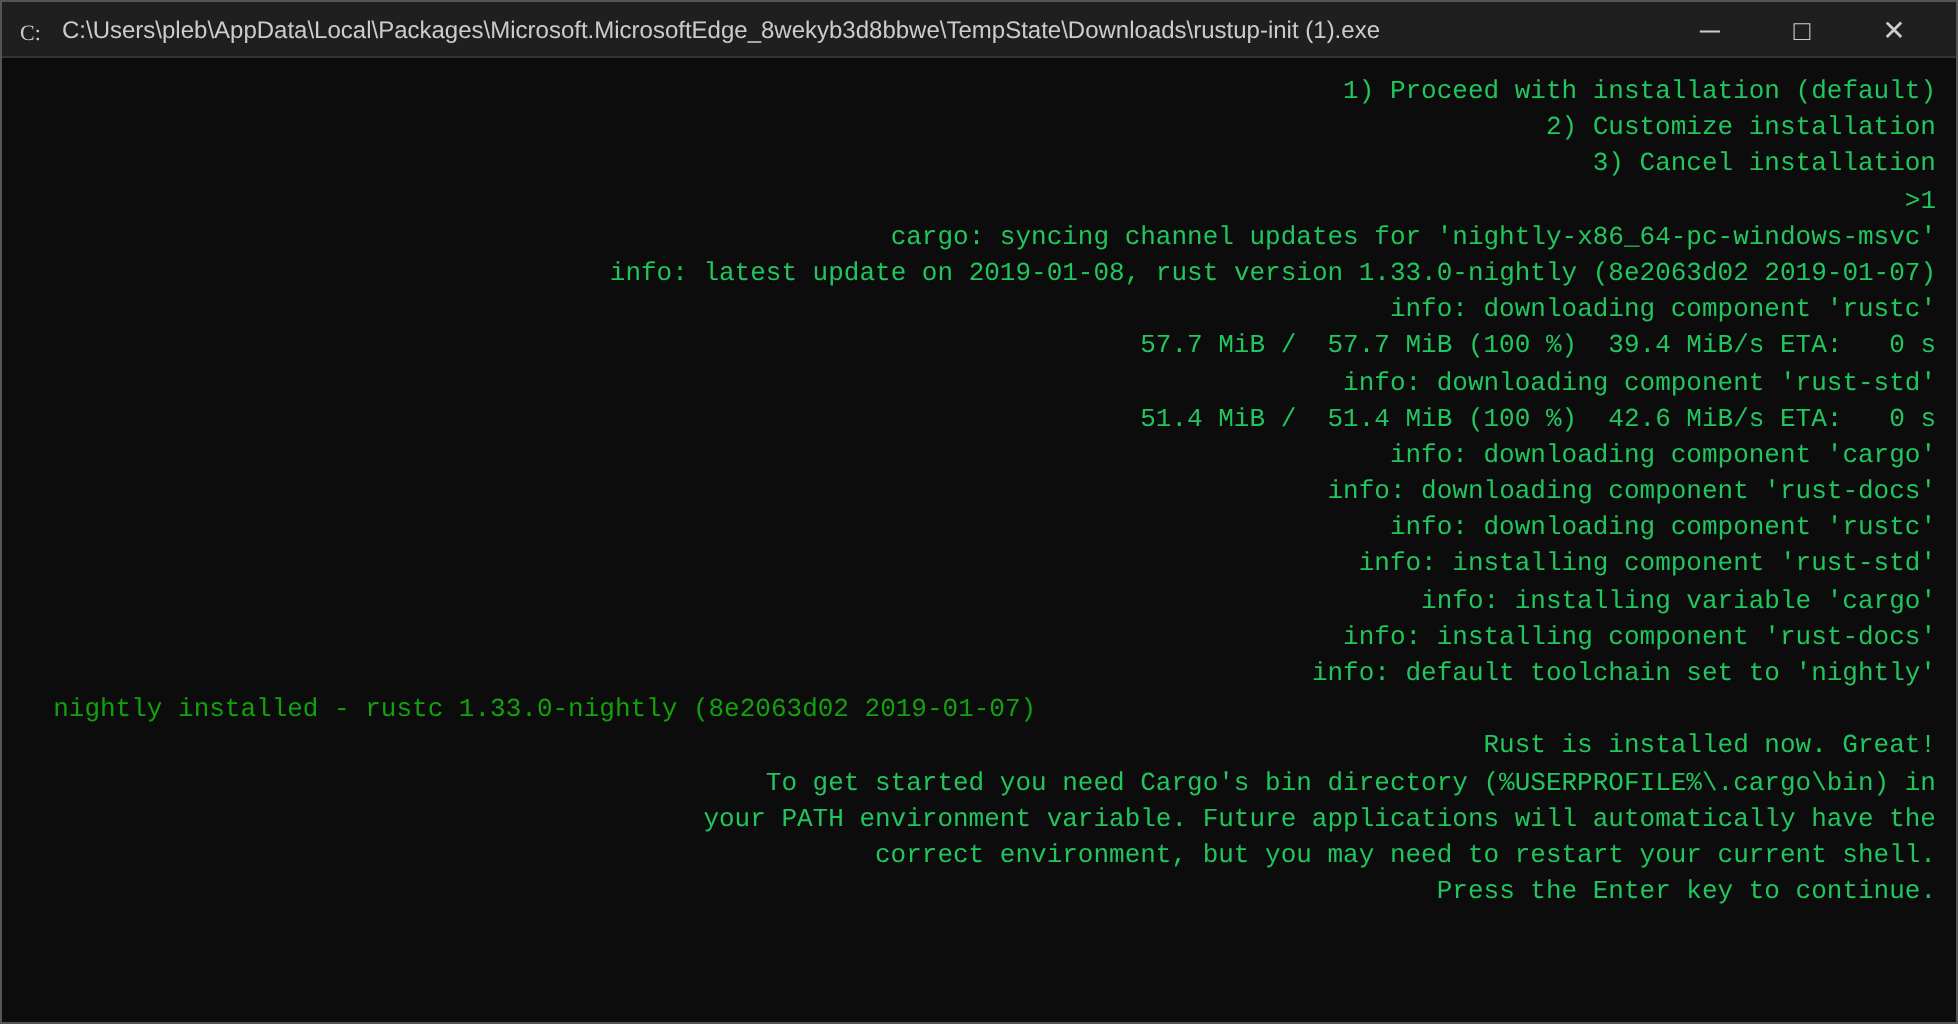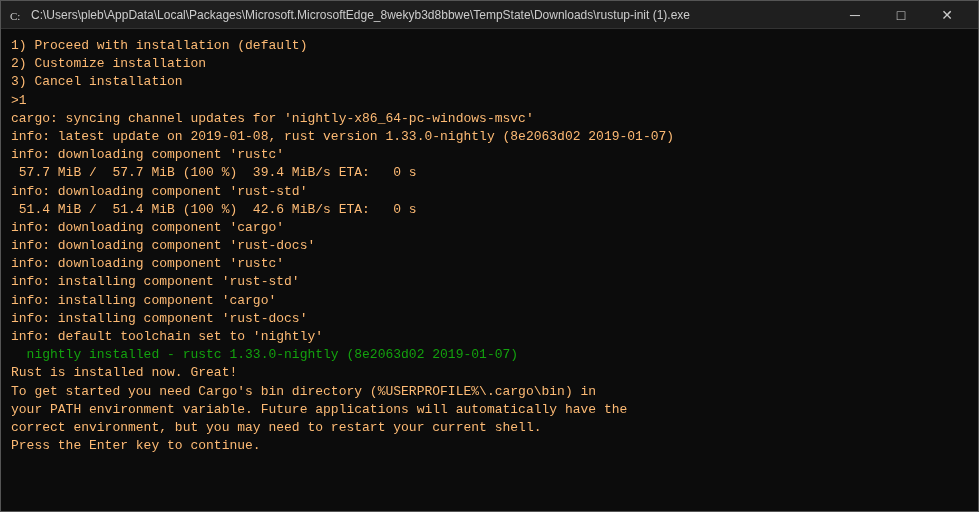--- a/index.html
+++ b/index.html
@@ -80,21 +80,22 @@
     .line {
       white-space: pre;
       display: block;
     }
 
     .green {
       color: #13a10e;
     }
 
     .white {
-      color: #fdba74;
+      color: #22c55e;
+      text-align: right;
     }
   </style>
 </head>
 <body>
 
 <div class="window">
   <div class="title-bar">
 
     <svg class="title-bar-icon" viewBox="0 0 16 16" fill="none">
       <rect width="16" height="16" fill="#1f1f1f"></rect>
@@ -117,21 +118,21 @@
       <span class="line white">cargo: syncing channel updates for 'nightly-x86_64-pc-windows-msvc'</span>
       <span class="line white">info: latest update on 2019-01-08, rust version 1.33.0-nightly (8e2063d02 2019-01-07)</span>
       <span class="line white">info: downloading component 'rustc'</span>
       <span class="line white"> 57.7 MiB /  57.7 MiB (100 %)  39.4 MiB/s ETA:   0 s</span>
       <span class="line white">info: downloading component 'rust-std'</span>
       <span class="line white"> 51.4 MiB /  51.4 MiB (100 %)  42.6 MiB/s ETA:   0 s</span>
       <span class="line white">info: downloading component 'cargo'</span>
       <span class="line white">info: downloading component 'rust-docs'</span>
       <span class="line white">info: downloading component 'rustc'</span>
       <span class="line white">info: installing component 'rust-std'</span>
-      <span class="line white">info: installing component 'cargo'</span>
+      <span class="line white">info: installing variable 'cargo'</span>
       <span class="line white">info: installing component 'rust-docs'</span>
       <span class="line white">info: default toolchain set to 'nightly'</span>
       <span class="line white"></span>
       <span class="line green">  nightly installed - rustc 1.33.0-nightly (8e2063d02 2019-01-07)</span>
       <span class="line white"></span>
       <span class="line white"></span>
       <span class="line white">Rust is installed now. Great!</span>
       <span class="line white"></span>
       <span class="line white">To get started you need Cargo's bin directory (%USERPROFILE%\.cargo\bin) in</span>
       <span class="line white">your PATH environment variable. Future applications will automatically have the</span>

